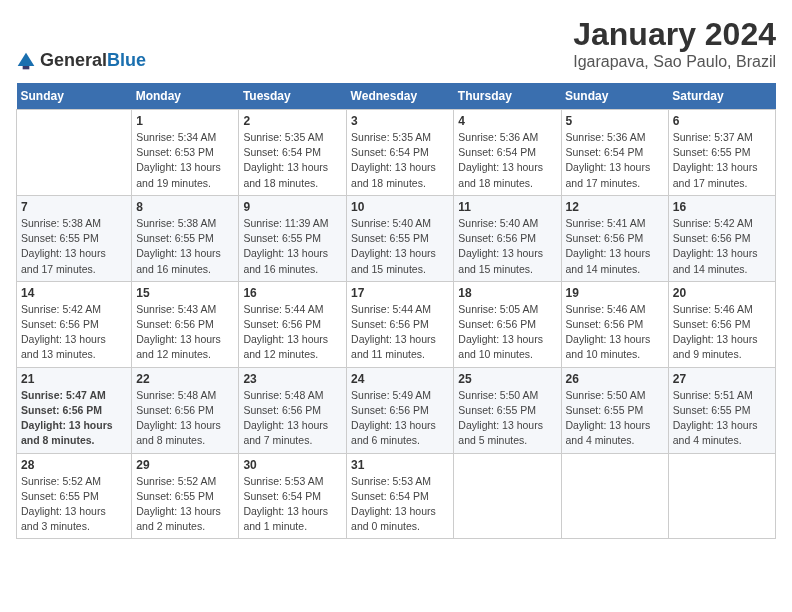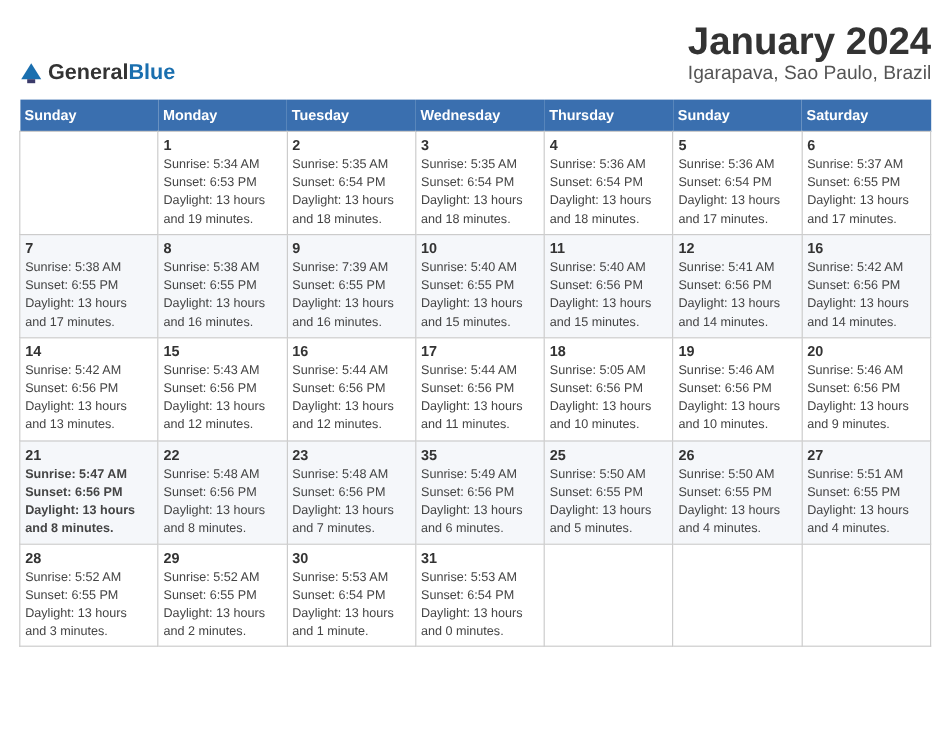--- a/index.html
+++ b/index.html
@@ -156,21 +156,21 @@
         </td>
         <td>
           <div class="day-number">8</div>
           <div class="day-info" style="white-space: pre-line;">Sunrise: 5:38 AM
 Sunset: 6:55 PM
 Daylight: 13 hours
 and 16 minutes.</div>
         </td>
         <td>
           <div class="day-number">9</div>
-          <div class="day-info" style="white-space: pre-line;">Sunrise: 7:39 AM
+          <div class="day-info" style="white-space: pre-line;">Sunrise: 11:39 AM
 Sunset: 6:55 PM
 Daylight: 13 hours
 and 16 minutes.</div>
         </td>
         <td>
           <div class="day-number">10</div>
           <div class="day-info" style="white-space: pre-line;">Sunrise: 5:40 AM
 Sunset: 6:55 PM
 Daylight: 13 hours
 and 15 minutes.</div>
@@ -264,21 +264,21 @@
 and 8 minutes.</div>
         </td>
         <td>
           <div class="day-number">23</div>
           <div class="day-info" style="white-space: pre-line;">Sunrise: 5:48 AM
 Sunset: 6:56 PM
 Daylight: 13 hours
 and 7 minutes.</div>
         </td>
         <td>
-          <div class="day-number">35</div>
+          <div class="day-number">24</div>
           <div class="day-info" style="white-space: pre-line;">Sunrise: 5:49 AM
 Sunset: 6:56 PM
 Daylight: 13 hours
 and 6 minutes.</div>
         </td>
         <td>
           <div class="day-number">25</div>
           <div class="day-info" style="white-space: pre-line;">Sunrise: 5:50 AM
 Sunset: 6:55 PM
 Daylight: 13 hours

